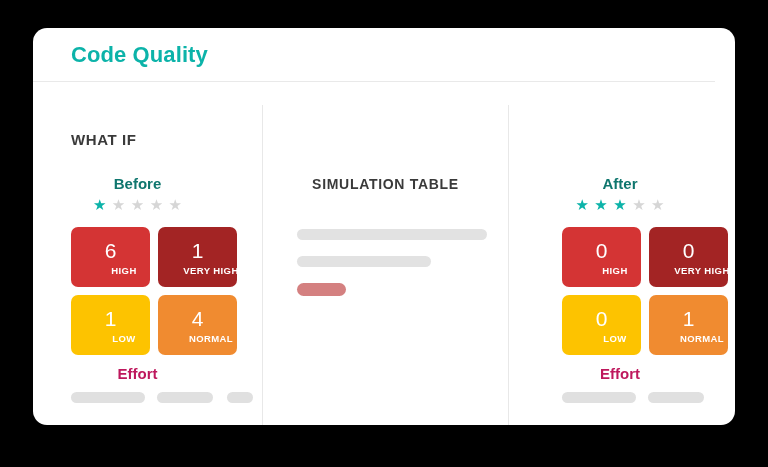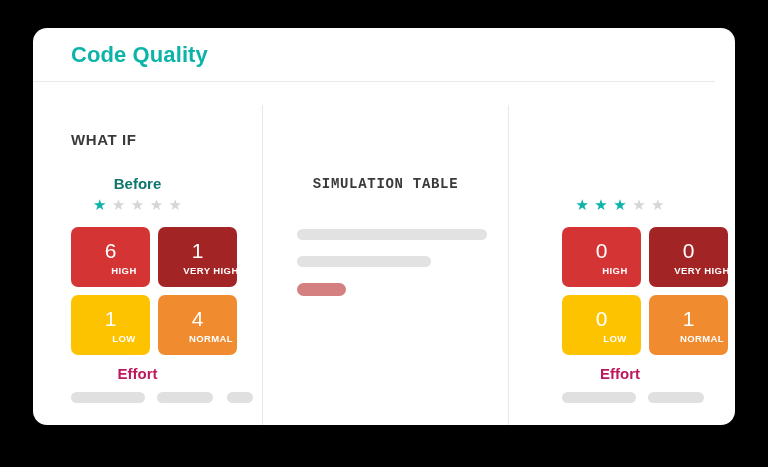--- a/index.html
+++ b/index.html
@@ -69,21 +69,21 @@
   .vsep.left  { left: 229px; }
   .vsep.right { left: 475px; }
 
   
   .panel {
     position: absolute;
     top: 0;
     height: 342px;
   }
   .panel-before { left: 0;   width: 229px; }
-  .panel-mid    { left: 230px; width: 245px; font-family: Liberation Mono, monospace; }
+  .panel-mid    { left: 230px; width: 245px; }
   .panel-after  { left: 476px; width: 206px; }
 
   .whatif-label {
     position: absolute;
     left: 38px;
     top: 48px;
     font-size: 15px;
     font-weight: bold;
     color: #3a3a3a;
     letter-spacing: 0.6px;
@@ -280,20 +280,21 @@
 
       <div class="sim-bars">
         <div class="sim-bar" style="width:190px"></div>
         <div class="sim-bar" style="width:134px"></div>
         <div class="sim-bar accent" style="width:49px"></div>
       </div>
     </div>
 
     <div class="panel panel-after">
 
+      <div class="panel-heading">After</div>
 
       <div class="stars">
         <span class="star on">★</span>
         <span class="star on">★</span>
         <span class="star on">★</span>
         <span class="star">★</span>
         <span class="star">★</span>
       </div>
 
       <div class="tiles">

